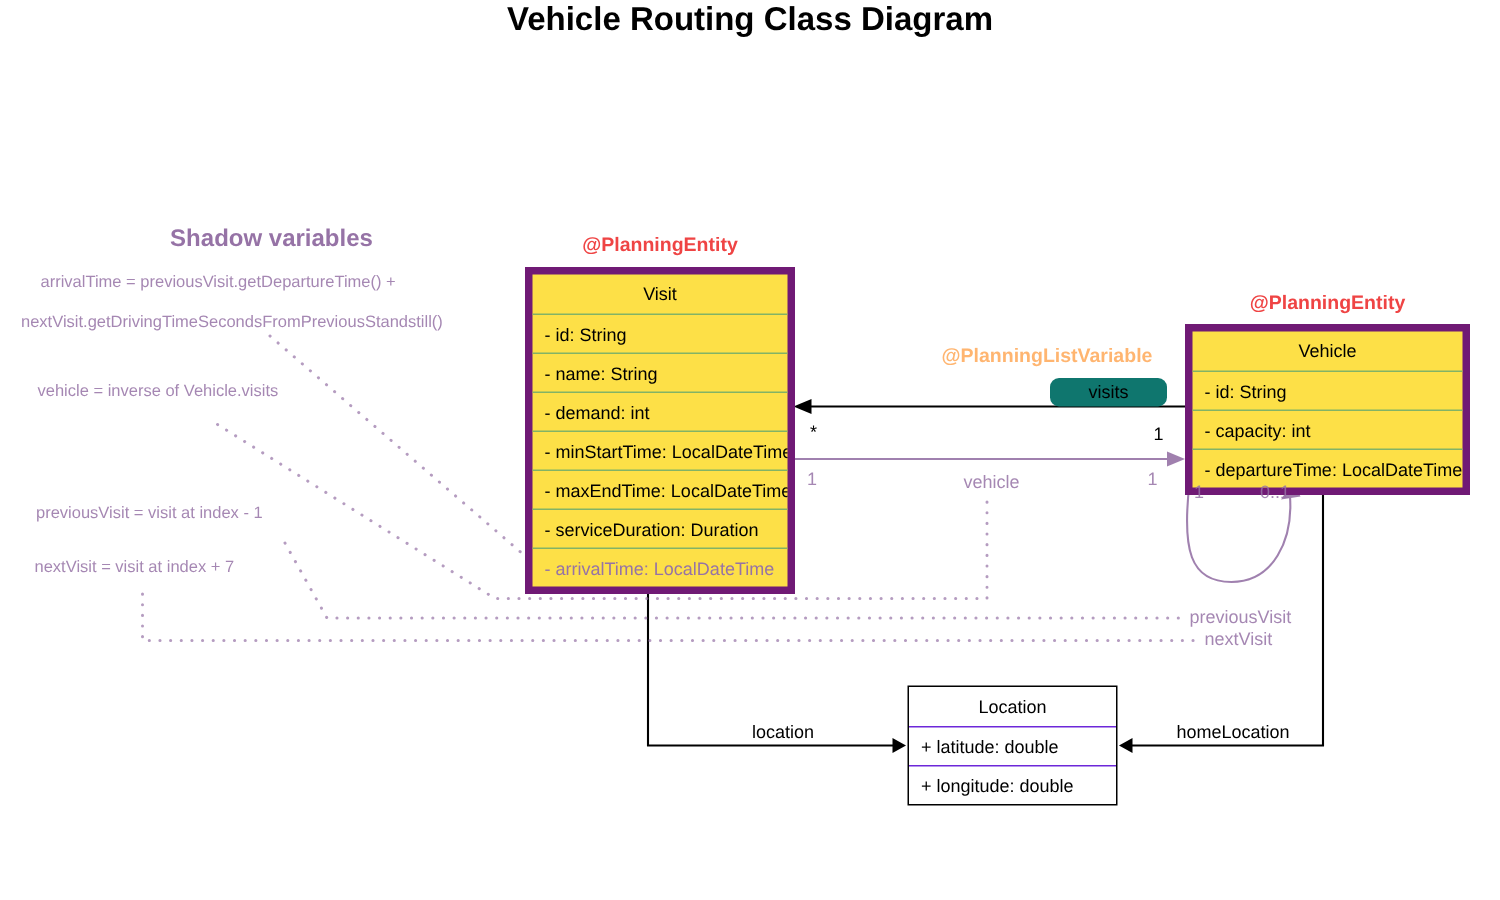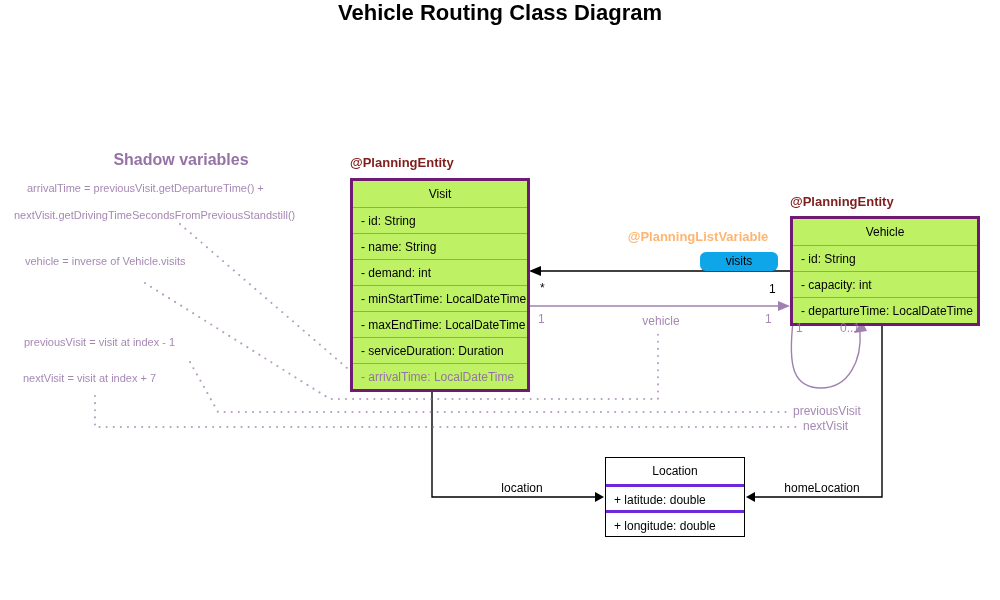--- a/index.html
+++ b/index.html
@@ -22,49 +22,49 @@
   .shadow-heading {
     left: 61px; top: 151px; width: 240px;
     font-size: 16px; font-weight: bold; color: #9673a6;
     text-align: center;
   }
   .shadow-line {
     font-size: 11px; color: #9673a6; opacity: 0.85;
   }
 
   .entity-label {
-    font-size: 13px; font-weight: bold; color: #7f1d1d; 
+    font-size: 13px; font-weight: bold; color: #ef4444; text-align: center;
   }
   .listvar-label {
     font-size: 13px; font-weight: bold; color: #ffb570; text-align: center;
   }
 
   .uml-box {
     position: absolute;
     box-sizing: border-box;
     font-size: 12px;
     color: #000000;
     z-index: 2;
   }
-  .uml-box.green { background: #bef264; border: 3px solid #701a75; }
+  .uml-box.green { background: #fde047; border: 5px solid #701a75; }
   .uml-box.plain { background: #ffffff; border: 1px solid #000000; }
   .uml-header {
     height: 26px; line-height: 26px; text-align: center;
   }
   .uml-row {
     height: 26px; line-height: 26px; padding-left: 8px;
     white-space: nowrap; overflow: hidden;
   }
   .green .uml-row { border-top: 1px solid #82b366; box-sizing: border-box; }
-  .plain .uml-row { border-top: 3px solid #6d28d9; box-sizing: border-box; }
+  .plain .uml-row { border-top: 1px solid #6d28d9; box-sizing: border-box; }
   .uml-row.shadow-attr { color: #9673a6; }
 
   .badge {
     left: 700px; top: 252px; width: 78px; height: 19px;
-    background: #0ea5e9; border-radius: 6px;
+    background: #0f766e; border-radius: 6px;
     font-size: 12px; line-height: 19px; text-align: center; color: #000;
     z-index: 2;
   }
 
   .mult-black { font-size: 12px; color: #000000; }
   .mult-purple, .purple-label { font-size: 12px; color: #9673a6; opacity: 0.85; }
   .edge-label { font-size: 12px; color: #000000; }
 
   svg.connectors {
     position: absolute; left: 0; top: 0; width: 1000px; height: 600px;

